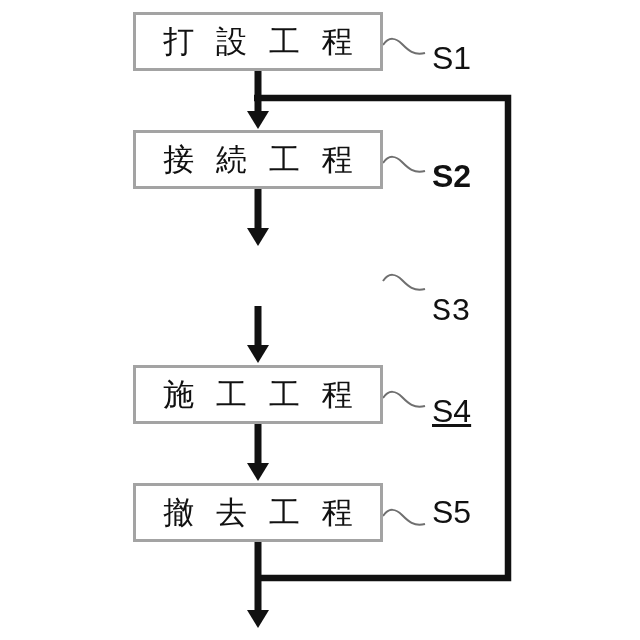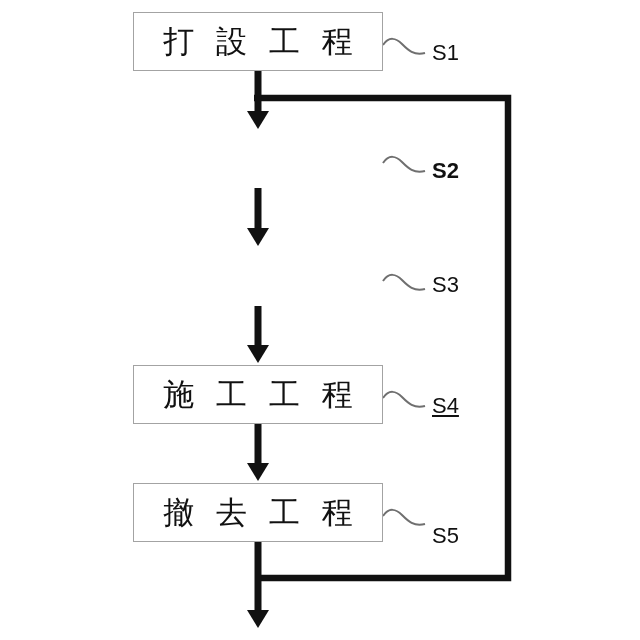--- a/index.html
+++ b/index.html
@@ -8,45 +8,45 @@
     width:640px;height:640px;
     background:#ffffff;
     overflow:hidden;
     font-family:"DejaVu Sans", sans-serif;
   }
   .wires{position:absolute;left:0;top:0;z-index:1;}
   .flow-box{
     position:absolute;
     left:133px;width:250px;height:59px;
     box-sizing:border-box;
-    border:1px solid #a3a3a3;
+    border:3px solid #a3a3a3;
     background:#ffffff;
     display:flex;align-items:center;justify-content:center;
     z-index:2;
   }
   .flow-box .box-text{
     font-size:31px;
     color:#111111;
     letter-spacing:6px;
     white-space:nowrap;
     line-height:1;
     transform:translateX(3px); 
   }
   .step-label{
     position:absolute;
     left:432px;
     font-family:"Liberation Sans", sans-serif;
-    font-size:22px;
+    font-size:32px;
     line-height:1;
     color:#111111;
     z-index:2;
     white-space:nowrap;
   }
   .b1{top:12px;} .b2{top:130px;} .b3{top:248px;} .b4{top:365px;} .b5{top:483px;}
-  .s1{top:42px;} .s2{top:160px;font-weight:bold;} .s3{top:274px;} .s4{top:395px;text-decoration:underline;} .s5{top:525px;}
+  .s1{top:42px;} .s2{top:160px;font-weight:bold;} .s3{top:296px;font-family:Liberation Mono, monospace;} .s4{top:395px;text-decoration:underline;} .s5{top:496px;}
 </style>
 </head>
 <body>
 
 <div class="canvas">
 
   <svg class="wires" width="640" height="640" viewBox="0 0 640 640">
 
     <path d="M 258 578 H 508 V 98 H 254" fill="none" stroke-width="6.5" stroke="#111111"></path>
 
@@ -78,20 +78,23 @@
     <path d="M 383 45 c 6 -9, 13 -7, 19 -1 c 6 6, 12 12, 23 9" fill="none" stroke-width="2" stroke="#6f6f6f"></path>
     <path d="M 383 163 c 6 -9, 13 -7, 19 -1 c 6 6, 12 12, 23 9" fill="none" stroke-width="2" stroke="#6f6f6f"></path>
     <path d="M 383 281 c 6 -9, 13 -7, 19 -1 c 6 6, 12 12, 23 9" fill="none" stroke-width="2" stroke="#6f6f6f"></path>
     <path d="M 383 398 c 6 -9, 13 -7, 19 -1 c 6 6, 12 12, 23 9" fill="none" stroke-width="2" stroke="#6f6f6f"></path>
     <path d="M 383 516 c 6 -9, 13 -7, 19 -1 c 6 6, 12 12, 23 9" fill="none" stroke-width="2" stroke="#6f6f6f"></path>
   </svg>
 
   <div class="flow-box b1">
     <span class="box-text">打 設 工 程</span>
   </div>
+  <div class="flow-box b2">
+    <span class="box-text">接 続 工 程</span>
+  </div>
   <div class="flow-box b4">
     <span class="box-text">施 工 工 程</span>
   </div>
   <div class="flow-box b5">
     <span class="box-text">撤 去 工 程</span>
   </div>
 
   <div class="step-label s1">S1</div>
   <div class="step-label s2">S2</div>
   <div class="step-label s3">S3</div>

